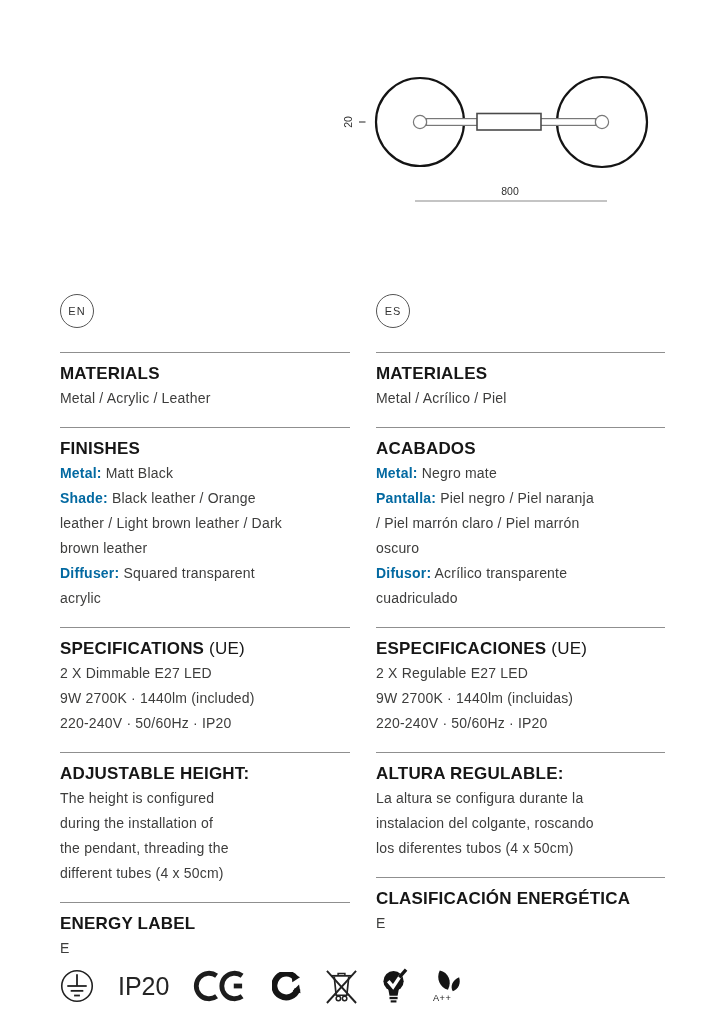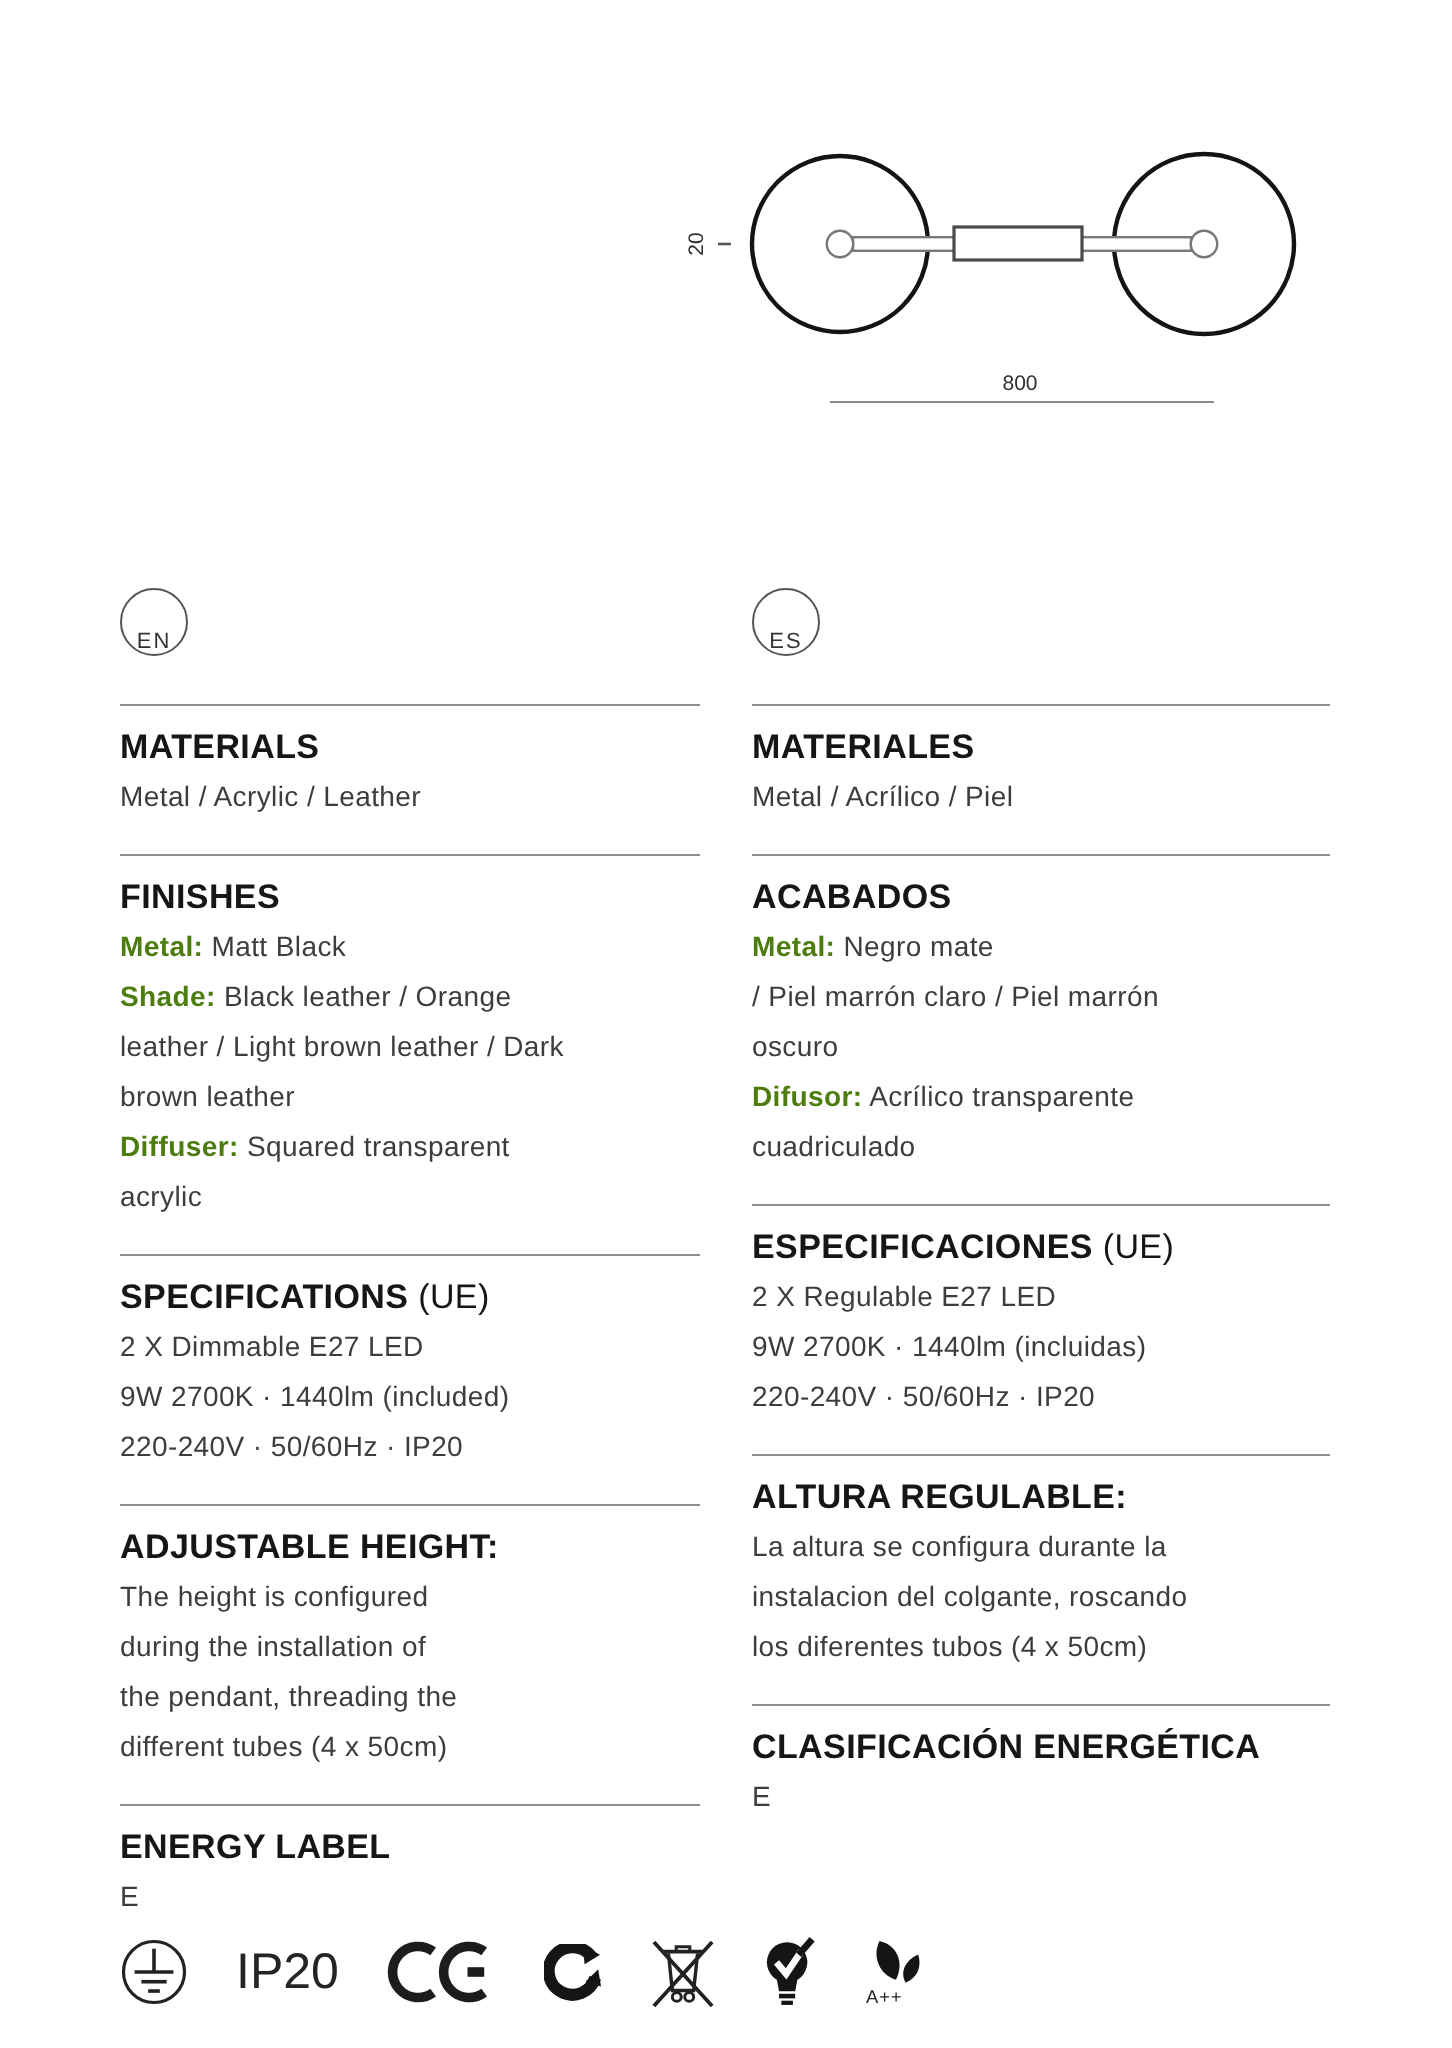--- a/index.html
+++ b/index.html
@@ -7,29 +7,29 @@
     width:726px; height:1024px; position:relative; overflow:hidden;
     background:#ffffff; font-family:"Liberation Sans", sans-serif;
     -webkit-font-smoothing:antialiased;
   }
   .diagram { position:absolute; left:320px; top:65px; }
   .col { position:absolute; top:294px; width:290px; }
   .col-en { left:60px; }
   .col-es { left:376px; width:289px; }
   .badge {
     width:32px; height:32px; border:1.2px solid #555; border-radius:50%;
-    display:flex; align-items:flex-end; justify-content:center;
+    display:flex; align-items:center; justify-content:center;
     font-size:11px; letter-spacing:1px; color:#333; margin-bottom:24px;
   }
   section { border-top:1px solid #8f8f8f; padding-top:8px; margin:0 0 16px 0; }
   h3 { margin:0; font-size:17px; line-height:25px; font-weight:700;
        color:#161616; letter-spacing:0.2px; }
   h3 .hn { font-weight:400; }
   .ln { font-size:14px; line-height:25px; color:#3d3d3c; letter-spacing:0.2px; }
-  .ln b { color:#4d7c0f; font-weight:700; }
+  .ln b { color:#0369a1; font-weight:700; }
   .icons { display:flex; align-items:center; gap:24px; margin-top:5px; height:40px; }
   .icons svg { display:block; flex:0 0 auto; }
   .ip { font-size:25px; color:#252525; line-height:1; }
   svg line, svg path, svg circle { vector-effect:non-scaling-stroke; }
 </style>
 </head>
 <body>
 
 <svg class="diagram" width="360" height="150" viewBox="0 0 360 150">
 
@@ -151,20 +151,21 @@
   </div>
 
   <section>
     <h3><span class="hb">MATERIALES</span><span class="hn"></span></h3>
     <div class="ln"><b></b><span>Metal / Acrílico / Piel</span></div>
   </section>
 
   <section>
     <h3><span class="hb">ACABADOS</span><span class="hn"></span></h3>
     <div class="ln"><b>Metal:</b><span> Negro mate</span></div>
+    <div class="ln"><b>Pantalla:</b><span> Piel negro / Piel naranja</span></div>
     <div class="ln"><b></b><span>/ Piel marrón claro / Piel marrón</span></div>
     <div class="ln"><b></b><span>oscuro</span></div>
     <div class="ln"><b>Difusor:</b><span> Acrílico transparente</span></div>
     <div class="ln"><b></b><span>cuadriculado</span></div>
   </section>
 
   <section>
     <h3><span class="hb">ESPECIFICACIONES</span><span class="hn"> (UE)</span></h3>
     <div class="ln"><b></b><span>2 X Regulable E27 LED</span></div>
     <div class="ln"><b></b><span>9W 2700K · 1440lm (incluidas)</span></div>

